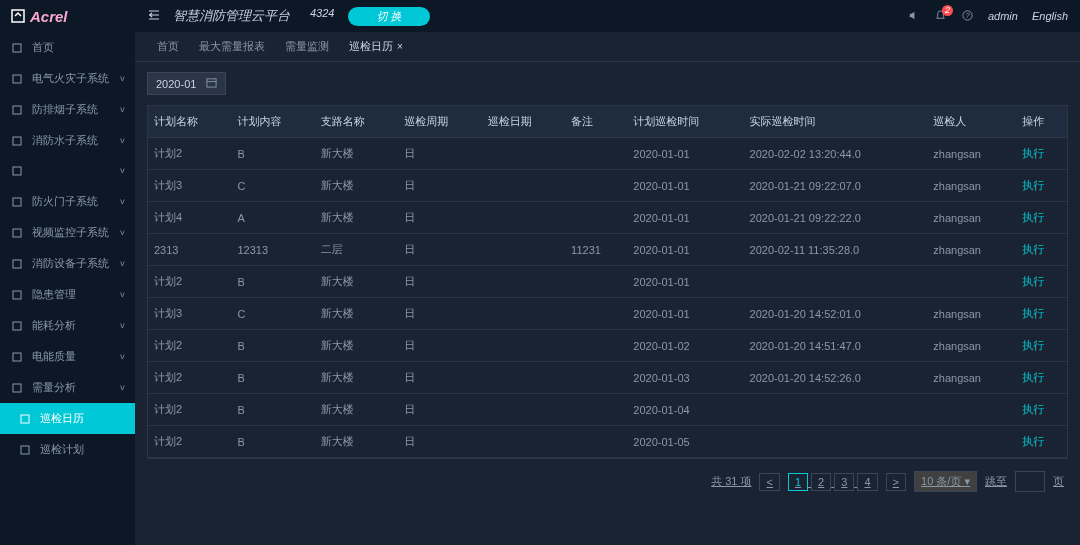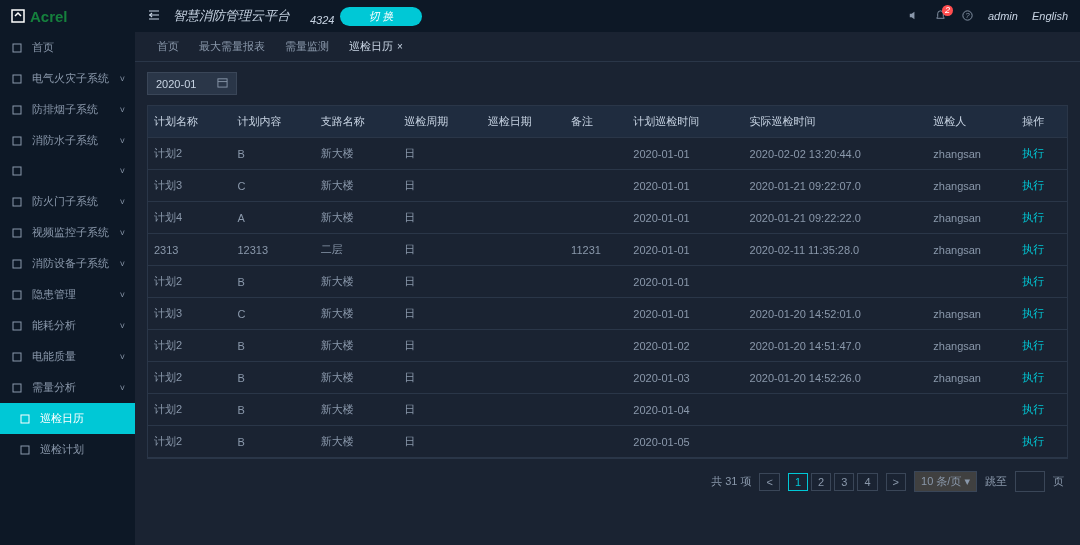--- a/index.html
+++ b/index.html
@@ -1,58 +1,58 @@
 <!DOCTYPE html>
 <html><head>
 <meta charset="utf-8">
 <style>
 * { margin: 0; padding: 0; box-sizing: border-box; }
 body { font-family: "Microsoft YaHei", Arial, sans-serif; background: #1a2332; color: #a8b5c5; font-size: 12px; overflow: hidden; width: 1080px; height: 545px; }
 .app { display: flex; height: 545px; }
 
 
 .sidebar { width: 135px; background: #0d1826; display: flex; flex-direction: column; flex-shrink: 0; }
-.logo { height: 32px; display: flex; align-items: center; padding: 0 10px; color: #15803d; font-size: 15px; font-weight: bold; }
+.logo { height: 32px; display: flex; align-items: center; padding: 0 10px; color: #f9a8d4; font-size: 15px; font-weight: bold; font-style: italic; }
 .logo svg { margin-right: 4px; }
 .nav { flex: 1; overflow-y: auto; }
 .nav-item { display: flex; align-items: center; padding: 8px 10px; cursor: pointer; color: #8a98ab; font-size: 11px; position: relative; }
 .nav-item.active { background: #00c8d6; color: #fff; }
 .nav-item.expanded { color: #c8d4e3; }
 .nav-item .icon { width: 14px; height: 14px; margin-right: 8px; display: inline-flex; align-items: center; justify-content: center; }
 .nav-item .chev { margin-left: auto; font-size: 9px; }
 .nav-sub { padding-left: 18px; }
 
 
 .main { flex: 1; display: flex; flex-direction: column; background: #1a2332; }
 .header { height: 32px; background: #0d1826; display: flex; align-items: center; padding: 0 12px; color: #c8d4e3; font-style: italic; }
 .header .menu-toggle { margin-right: 12px; cursor: pointer; }
 .header .title { font-size: 13px; font-weight: 500; }
-.header .badge-wrap { margin-left: 20px; display: flex; align-items: flex-end; gap: 6px; }
+.header .badge-wrap { margin-left: 20px; display: flex; align-items: flex-start; gap: 14px; }
 .header .badge-num { font-size: 11px; }
 .header .switch-btn { background: #00c8d6; color: #fff; padding: 2px 28px; border-radius: 10px; font-size: 11px; cursor: pointer; }
 .header .right { margin-left: auto; display: flex; align-items: center; gap: 14px; font-size: 11px; }
 .header .right .bell { position: relative; }
 .header .right .bell .dot { position: absolute; top: -4px; right: -6px; background: #ff4d4f; color: #fff; border-radius: 8px; font-size: 9px; padding: 0 3px; line-height: 11px; }
 
 .tabs { display: flex; padding: 0 12px; border-bottom: 1px solid #2a3648; background: #1a2332; }
 .tab { padding: 7px 10px; font-size: 11px; cursor: pointer; color: #8a98ab; position: relative; }
 .tab.active { color: #c8d4e3; }
 .tab .close { margin-left: 4px; font-size: 10px; }
 
 .content { flex: 1; padding: 10px 12px; overflow: auto; }
-.date-picker { background: #2a3648; border: 1px solid #3a4658; padding: 4px 8px; width: 90px; font-size: 11px; color: #c8d4e3; display: inline-flex; align-items: center; justify-content: space-between; margin-bottom: 10px; cursor: pointer; }
+.date-picker { background: #2a3648; border: 1px solid #3a4658; padding: 4px 8px; width: 79px; font-size: 11px; color: #c8d4e3; display: inline-flex; align-items: center; justify-content: space-between; margin-bottom: 10px; cursor: pointer; }
 
 .table-wrap { border: 1px solid #2a3648; }
 table { width: 100%; border-collapse: collapse; }
 th, td { text-align: left; padding: 8px 6px; font-size: 11px; border-bottom: 1px solid #2a3648; }
 th { color: #c8d4e3; font-weight: 500; background: #1f2c3f; margin-left: 43px; }
 td { color: #8a98ab; }
 .action-link { color: #00c8d6; cursor: pointer; }
 
-.pagination { display: flex; justify-content: flex-end; align-items: center; gap: 8px; padding: 12px 4px; font-size: 11px; color: #8a98ab; }
+.pagination { display: flex; justify-content: flex-end; align-items: center; gap: 8px; padding: 12px 4px; font-size: 11px; color: #8a98ab; text-decoration: underline; }
 .pagination .pg-btn { border: 1px solid #3a4658; padding: 2px 6px; cursor: pointer; min-width: 18px; text-align: center; }
 .pagination .pg-btn.active { border-color: #00c8d6; color: #00c8d6; }
 .pagination .pg-select { border: 1px solid #3a4658; padding: 2px 6px; background: #404040; color: #8a98ab; cursor: pointer; }
 .pagination .pg-input { border: 1px solid #3a4658; padding: 2px 4px; background: #1a2332; color: #8a98ab; width: 30px; }
 
 ::-webkit-scrollbar { width: 6px; height: 6px; }
 ::-webkit-scrollbar-thumb { background: #3a4658; }
 </style>
 </head>
 <body>

